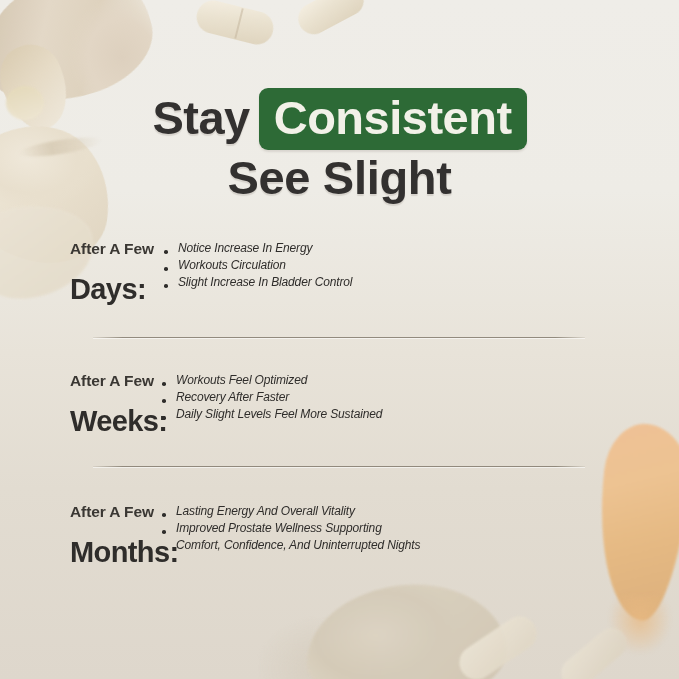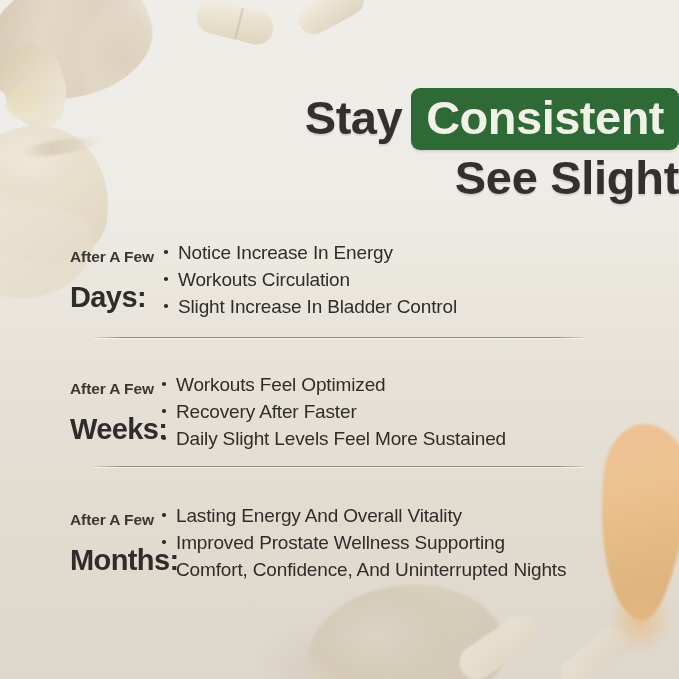--- a/index.html
+++ b/index.html
@@ -147,21 +147,21 @@
     left: 260px; bottom: -10px; width: 120px; height: 70px;
     background: radial-gradient(ellipse at 60% 70%, rgba(206,196,178,.55) 0%, rgba(206,196,178,0) 75%);
     filter: blur(2px);
   }
 
   
   .headline {
     position: absolute;
     left: 0; right: 0;
     top: 88px;
-    text-align: right;
+    text-align: center;
     line-height: 1.04;
   }
   .headline-row { display: block; white-space: nowrap; }
   .h-word {
     display: inline-block;
     font-size: 47px;
     font-weight: bold;
     color: #333130;
     letter-spacing: -0.5px;
     vertical-align: baseline;
@@ -180,21 +180,21 @@
     line-height: 1;
     box-shadow: 0 2px 2px rgba(120,112,98,.18);
   }
   .headline-row.second { margin-top: 4px; }
   .headline-row.second .h-word { letter-spacing: -0.3px; }
 
   
   .section {
     position: absolute;
     display: flex;
-    align-items: center;
+    align-items: flex-start;
   }
   .sec-label {
     width: 162px;
     flex: 0 0 162px;
     padding-left: 70px;
     box-sizing: border-box;
   }
   .sec-eyebrow {
     font-size: 15.5px;
     font-weight: bold;
@@ -214,25 +214,26 @@
   }
   .sec-bullets {
     list-style: none;
     margin: 0;
     padding: 0;
     flex: 1 1 auto;
   }
   .sec-bullets li {
     position: relative;
     padding-left: 16px;
-    font-size: 19px;
+    font-size: 12px;
     color: #2f2d2b;
     line-height: 1.42;
     letter-spacing: -0.15px;
     white-space: nowrap;
+    font-style: italic;
   }
   .sec-bullets li::before {
     content: "";
     position: absolute;
     left: 2px;
     top: 10px;
     width: 3.6px;
     height: 3.6px;
     background: #2f2d2b;
     border-radius: 50%;

